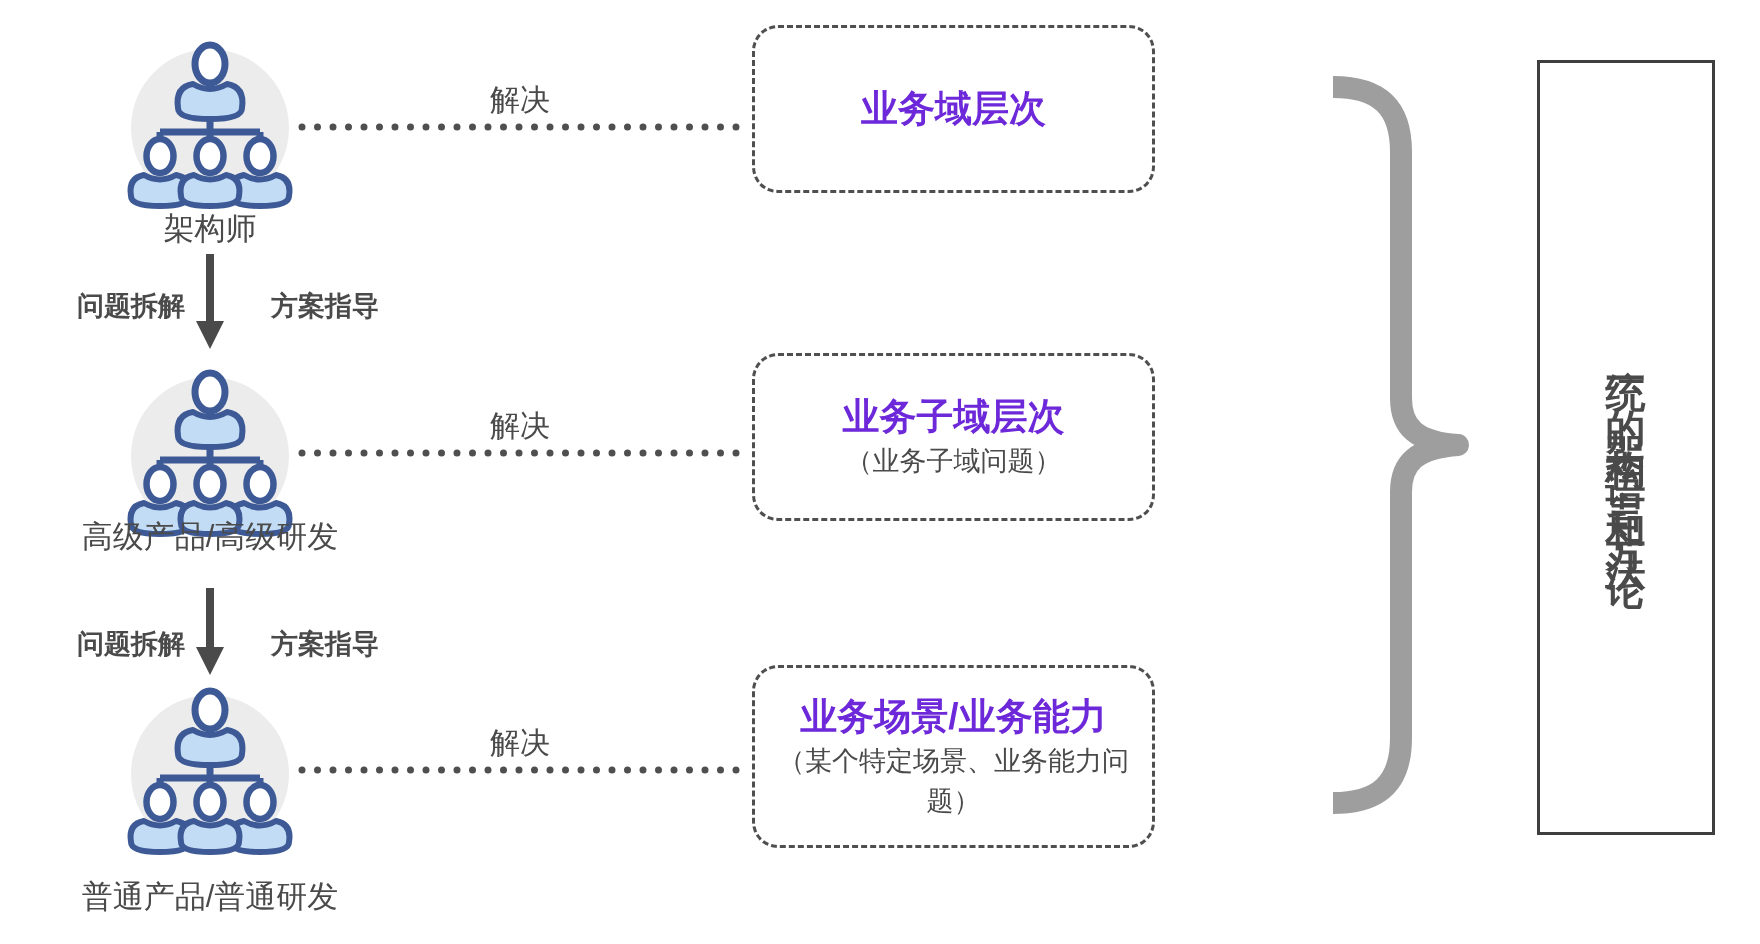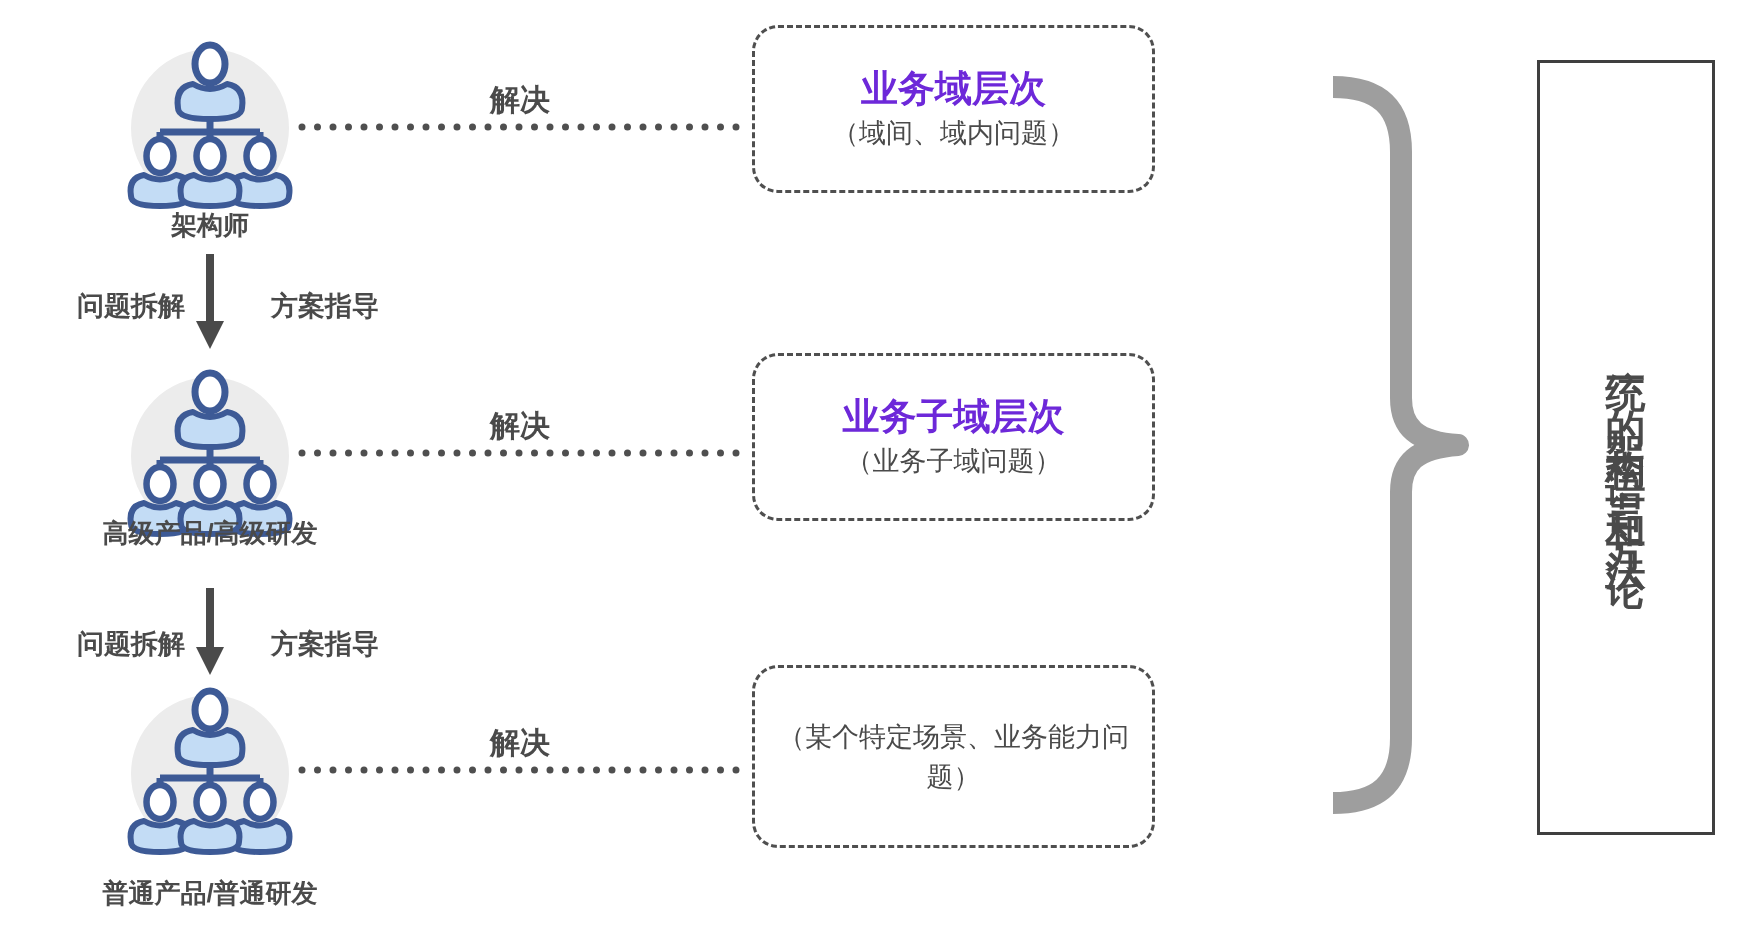--- a/index.html
+++ b/index.html
@@ -20,42 +20,42 @@
   }
   .team-icon {
     position: absolute;
     width: 180px; height: 180px;
   }
   .role-label {
     position: absolute;
     left: 40px;
     width: 340px;
     text-align: center;
-    font-size: 26px;
-    font-weight: bold;
+    font-size: 31px;
+    font-weight: normal;
     color: #4a4a4a;
     white-space: nowrap;
   }
   .arrow-label {
     position: absolute;
     font-size: 27px;
     font-weight: bold;
     color: #4a4a4a;
     white-space: nowrap;
     margin-left: 16px;
   }
   .arrow-label.left  { right: 1575px; }  
   .arrow-label.right { left: 255px; }
   .solve-label {
     position: absolute;
     left: 420px;
     width: 200px;
     text-align: center;
     font-size: 30px;
-    font-weight: bold;
+    font-weight: normal;
     color: #4a4a4a;
   }
   .level-box {
     position: absolute;
     left: 752px;
     width: 403px;
     border: 3px dashed #4f4f4f;
     border-radius: 26px;
     box-sizing: border-box;
     display: flex;
@@ -198,29 +198,29 @@
     </svg>
   </div>
   <div class="role-label" style="top:876px;">普通产品/普通研发</div>
 
   <div class="solve-label" style="top:80px;">解决</div>
   <div class="solve-label" style="top:406px;">解决</div>
   <div class="solve-label" style="top:723px;">解决</div>
 
   <div class="level-box" style="top:25px; height:168px;">
     <div class="level-title">业务域层次</div>
-    <div class="level-subtitle">（域间、域内问题）</div>
   </div>
 
   <div class="level-box" style="top:353px; height:168px;">
     <div class="level-title">业务子域层次</div>
     <div class="level-subtitle">（业务子域问题）</div>
   </div>
 
   <div class="level-box" style="top:665px; height:183px;">
+    <div class="level-title">业务场景/业务能力</div>
     <div class="level-subtitle">（某个特定场景、业务能力问题）</div>
   </div>
 
   <div class="conclusion-box">
     <div class="conclusion-text">统一的架构语言和方法论</div>
   </div>
 
 </div>
 
 </body></html>

